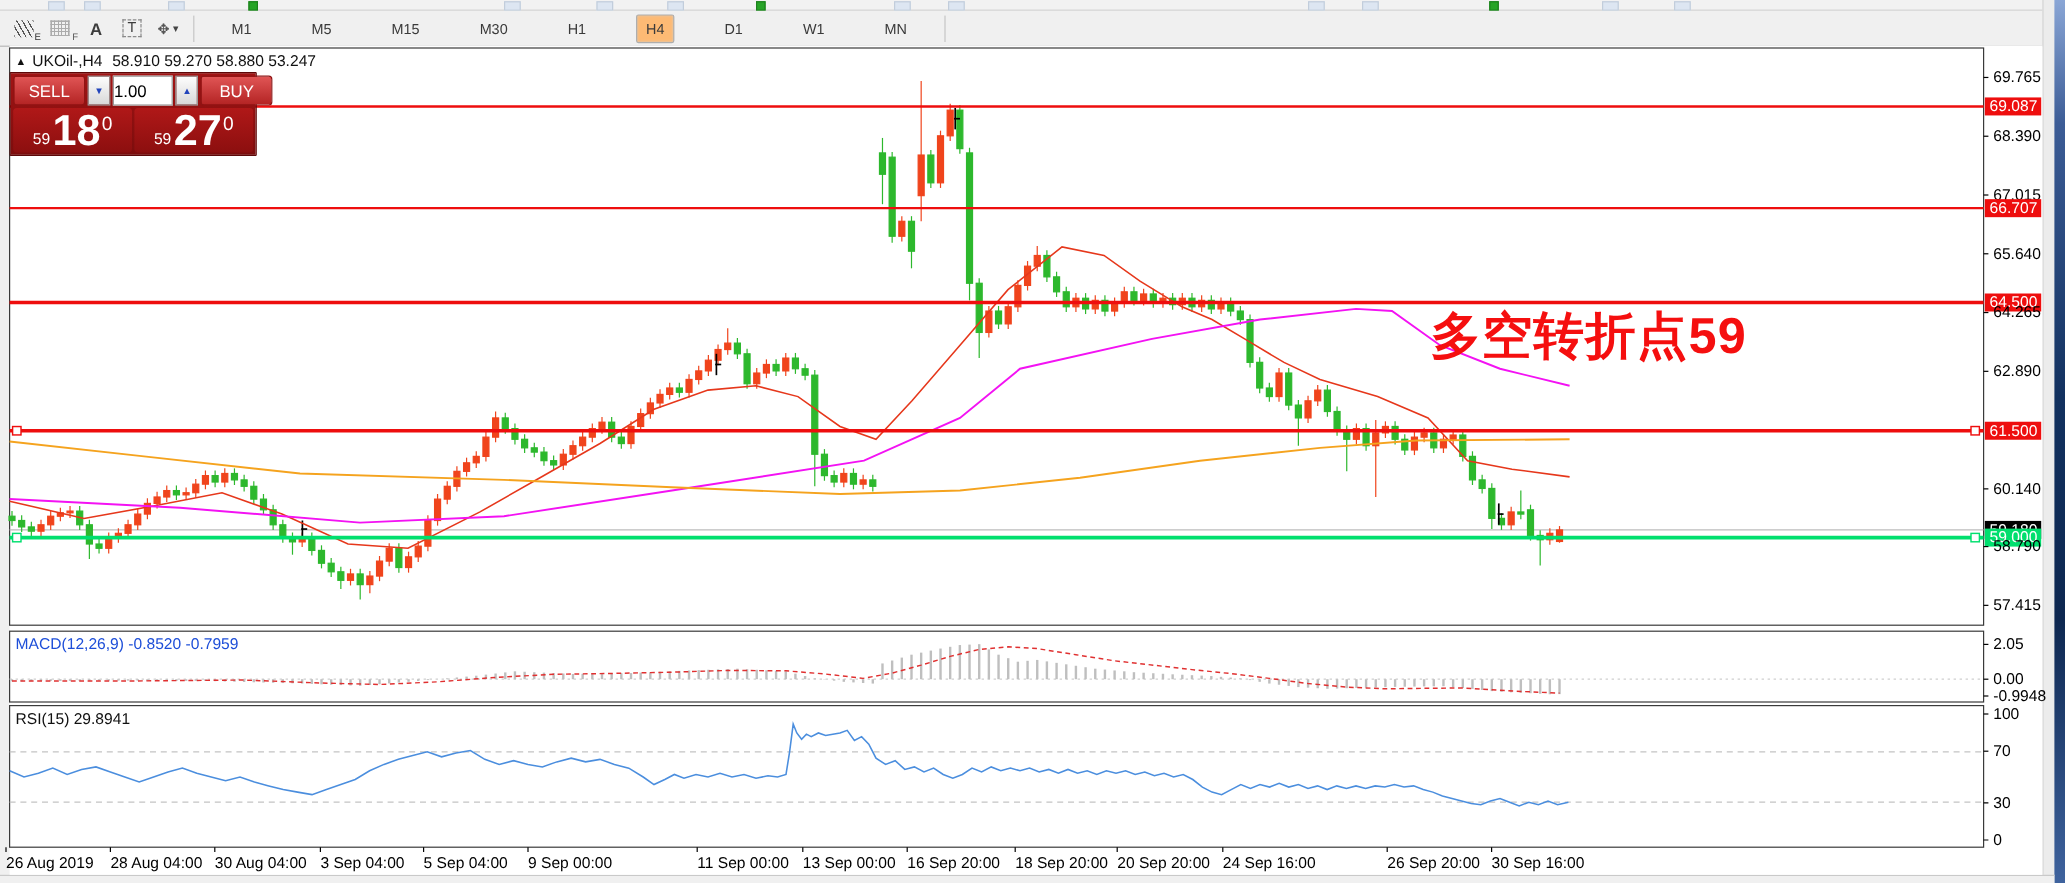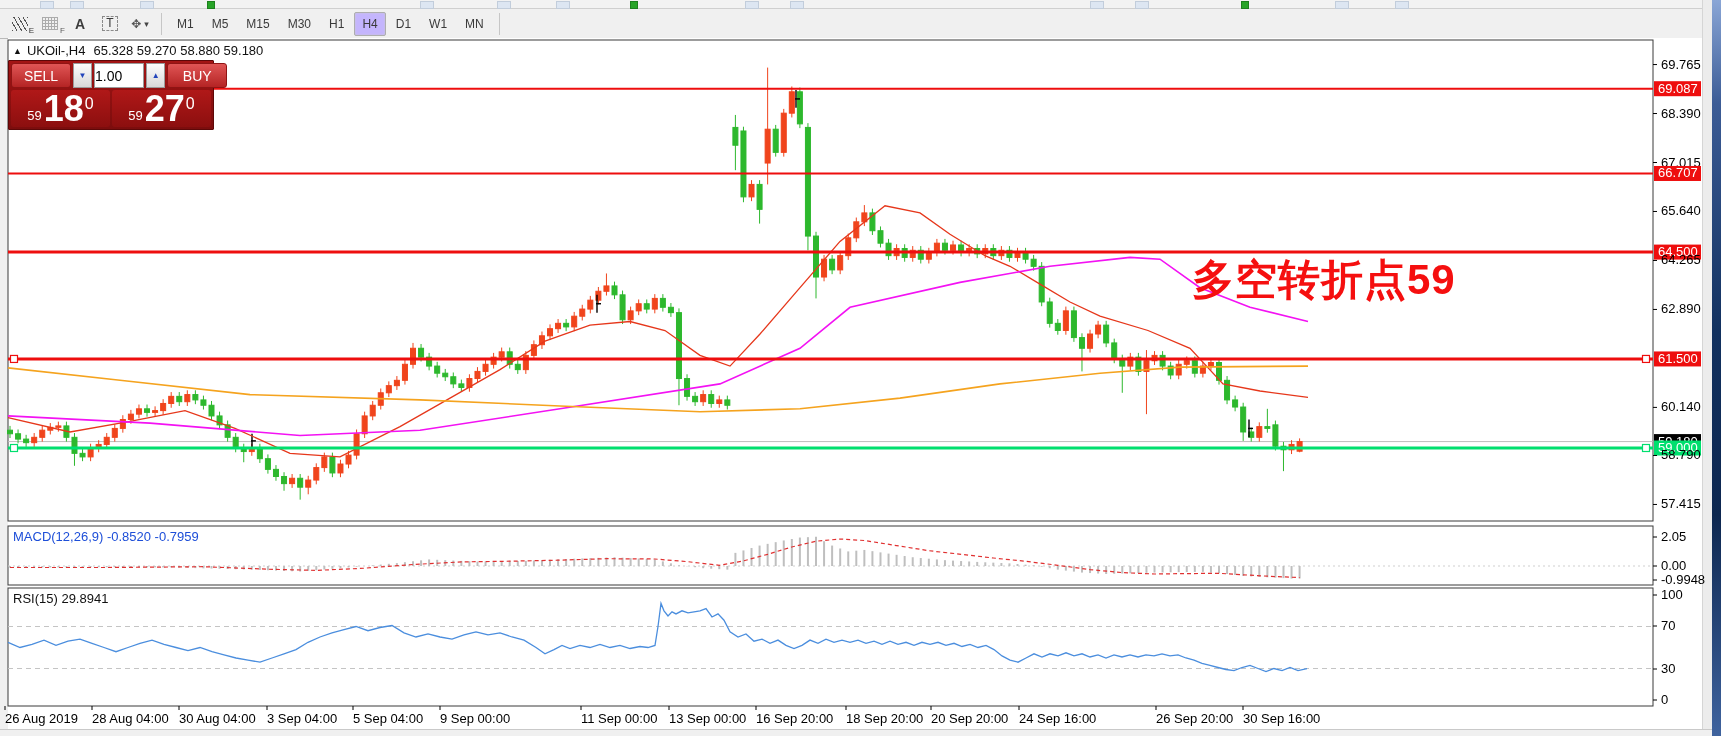--- a/index.html
+++ b/index.html
@@ -20,22 +20,22 @@
   .gridico{width:16px;height:13px;background:
       repeating-linear-gradient(to right,#9a9a9a 0 1px,transparent 1px 3px),
       repeating-linear-gradient(to bottom,#9a9a9a 0 1px,transparent 1px 3px);position:relative;opacity:.8}
   .gridico .sub{position:absolute;right:-7px;bottom:-5px;font-size:8px;color:#333}
   .a-ico{font-size:14px;font-weight:bold;color:#3c3c3c}
   .t-ico{font-size:12px;color:#3c3c3c;border:1px dashed #8a8a8a;padding:0 3px;line-height:13px}
   .obj-ico{font-size:12px;color:#555;letter-spacing:1px}
   .caret{font-size:9px;color:#444;margin-left:2px}
   .tb-sep{width:1px;height:22px;background:#c6c6c6;margin:0 6px}
   .tf-btn{height:22px;padding:0 7px;display:flex;align-items:center;justify-content:center;
-          font-size:12px;color:#3a3a3a;border:1px solid transparent;border-radius:2px;margin:0 1px}
-  .tf-btn.active{background:#c4b5fd;border-color:#aeaeae;box-shadow:inset 0 0 2px #cfcfcf}
+          font-size:12px;color:#3a3a3a;border:1px solid transparent;border-radius:2px;margin:0 17px}
+  .tf-btn.active{background:#fdba74;border-color:#aeaeae;box-shadow:inset 0 0 2px #cfcfcf}
   
   #symbol-header{position:absolute;left:13px;top:43px;font-size:13px;color:#111;z-index:3}
   #symbol-header .tri{font-size:9px;margin-right:5px;vertical-align:1px}
   #symbol-header .q{margin-left:8px}
   #macd-label{position:absolute;left:13px;top:529px;font-size:13px;color:#1d4ed8;z-index:3}
   #rsi-label{position:absolute;left:13px;top:591px;font-size:13px;color:#111;z-index:3}
   #annotation{position:absolute;left:1192px;top:252px;font-size:42px;font-weight:bold;
               color:#f50f0f;z-index:3;letter-spacing:1px;white-space:nowrap}
   
   #trade-panel{position:absolute;left:8px;top:60px;width:206px;height:70px;z-index:4;
@@ -715,21 +715,21 @@
       <line x1="1019" y1="706" x2="1019" y2="710" stroke="#000"></line>
       <text x="1019" y="723" fill="#000">24 Sep 16:00</text>
       <line x1="1156" y1="706" x2="1156" y2="710" stroke="#000"></line>
       <text x="1156" y="723" fill="#000">26 Sep 20:00</text>
       <line x1="1243" y1="706" x2="1243" y2="710" stroke="#000"></line>
       <text x="1243" y="723" fill="#000">30 Sep 16:00</text>
     </g>
   </svg>
 
 <div id="symbol-header">
-  <span class="tri">▲</span><span>UKOil-,H4</span><span class="q">65.328 59.270 58.880 59.180</span>
+  <span class="tri">▲</span><span>UKOil-,H4</span><span class="q">58.910 59.270 58.880 53.247</span>
 </div>
 
 <div id="trade-panel">
   <div id="tp-row1">
     <div class="tp-btn">SELL</div>
     <div class="spin-btn">▼</div>
     <div id="vol-field">1.00</div>
     <div class="spin-btn">▲</div>
     <div class="tp-btn">BUY</div>
   </div>

